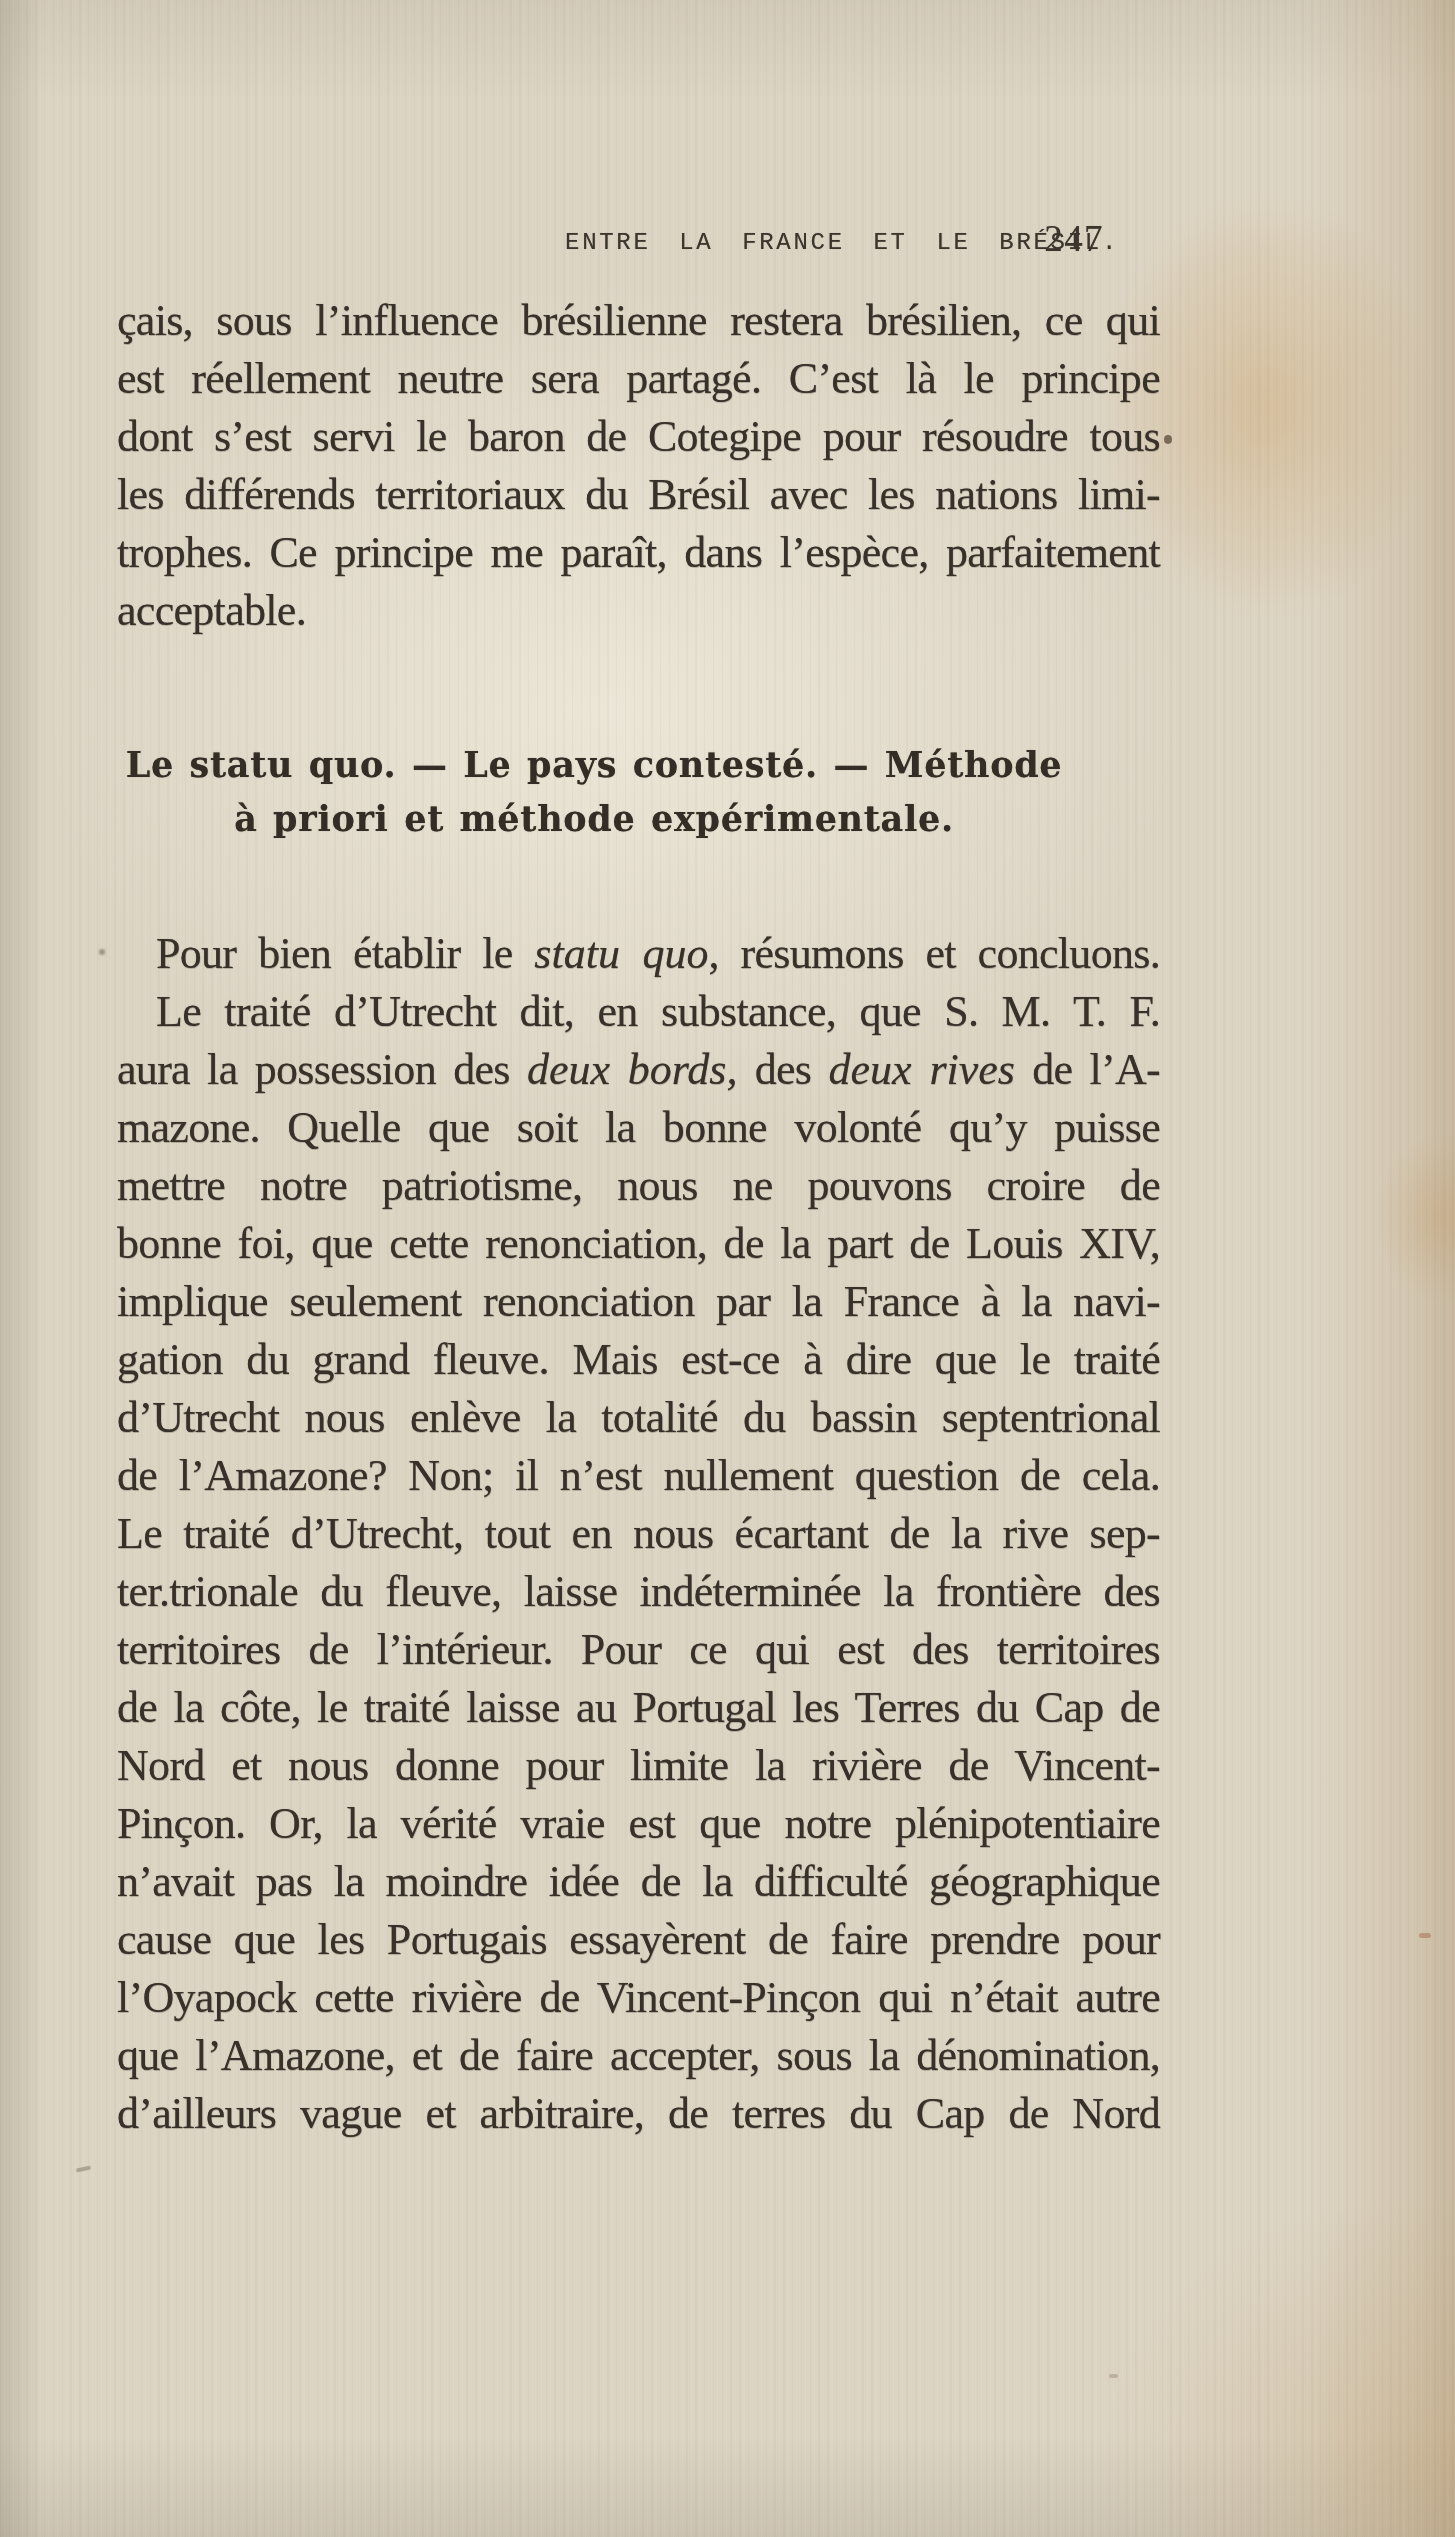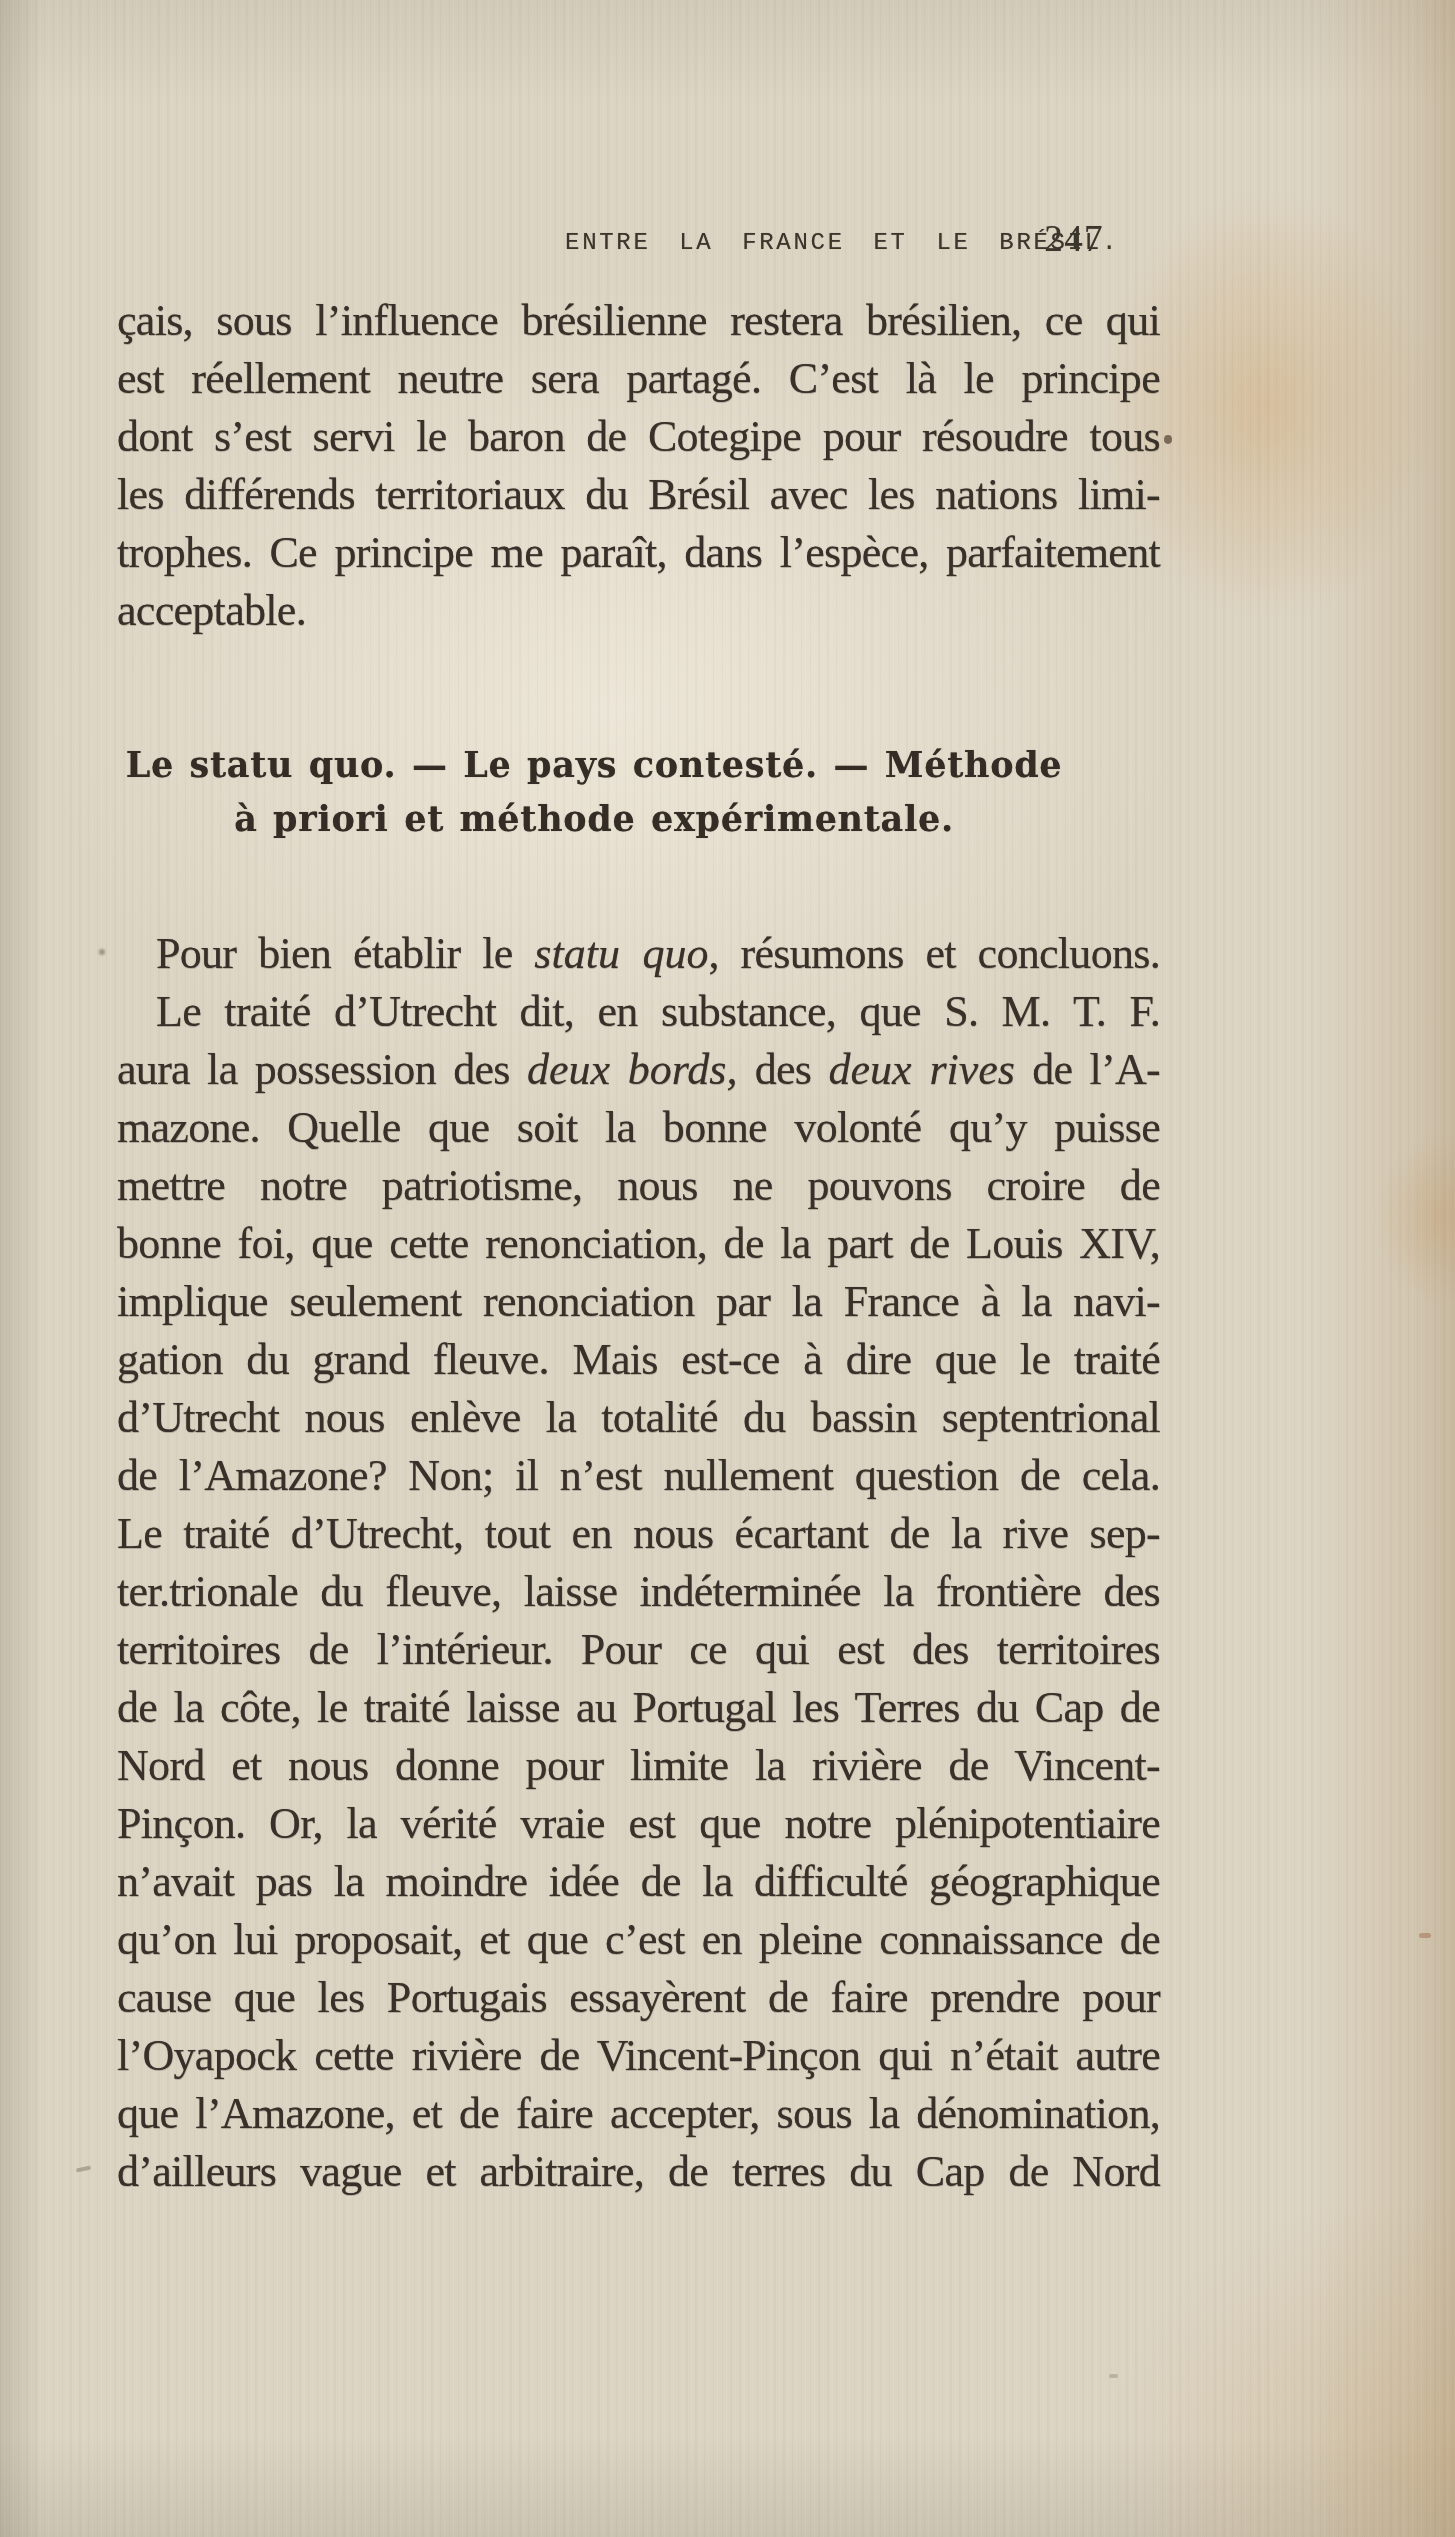--- a/index.html
+++ b/index.html
@@ -122,21 +122,20 @@
         <div class="line"><span>gation du grand fleuve. Mais est-ce à dire que le traité</span></div>
         <div class="line"><span>d’Utrecht nous enlève la totalité du bassin septentrional</span></div>
         <div class="line"><span>de l’Amazone? Non; il n’est nullement question de cela.</span></div>
         <div class="line"><span>Le traité d’Utrecht, tout en nous écartant de la rive sep-</span></div>
         <div class="line"><span>ter.trionale du fleuve, laisse indéterminée la frontière des</span></div>
         <div class="line"><span>territoires de l’intérieur. Pour ce qui est des territoires</span></div>
         <div class="line"><span>de la côte, le traité laisse au Portugal les Terres du Cap de</span></div>
         <div class="line"><span>Nord et nous donne pour limite la rivière de Vincent-</span></div>
         <div class="line"><span>Pinçon. Or, la vérité vraie est que notre plénipotentiaire</span></div>
         <div class="line"><span>n’avait pas la moindre idée de la difficulté géographique</span></div>
-        <div class="line"><span>qu’on lui proposait, et que c’est en pleine connaissance de</span></div>
         <div class="line"><span>cause que les Portugais essayèrent de faire prendre pour</span></div>
         <div class="line"><span>l’Oyapock cette rivière de Vincent-Pinçon qui n’était autre</span></div>
         <div class="line"><span>que l’Amazone, et de faire accepter, sous la dénomination,</span></div>
         <div class="line"><span>d’ailleurs vague et arbitraire, de terres du Cap de Nord</span></div>
       </div>
   </div>
 
   <div class="speck speck-principe"></div>
   <div class="speck speck-pour"></div>
   <div class="speck speck-dash-bl"></div>

